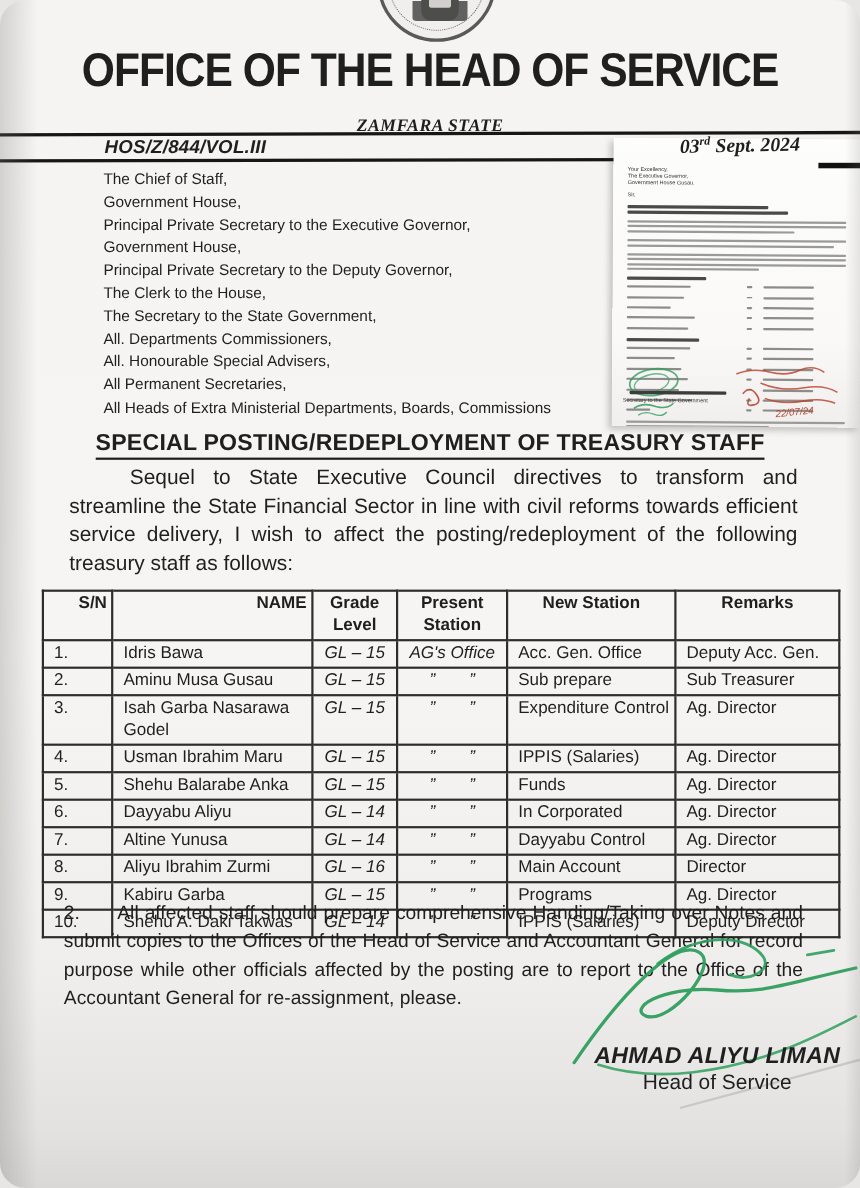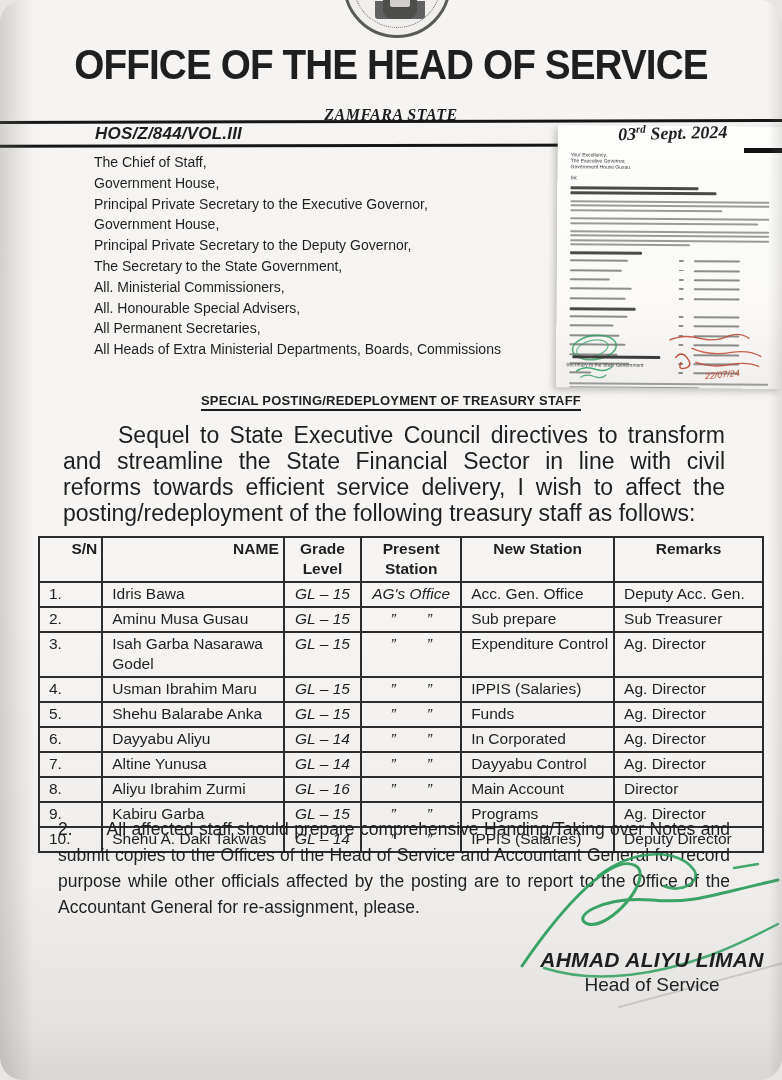--- a/index.html
+++ b/index.html
@@ -35,23 +35,23 @@
   .ref-no{position:absolute;left:95px;top:124px;font-weight:700;font-style:italic;font-size:17px;letter-spacing:.2px;}
   .date{position:absolute;left:618px;top:122px;z-index:25;font-family:"Liberation Serif",serif;
     font-weight:700;font-style:italic;font-size:18px;transform:rotate(-1.2deg);white-space:nowrap;}
   .date sup{font-size:11px;}
 
   
   .recipients{position:absolute;left:94px;top:152px;width:560px;font-size:14px;line-height:20.8px;}
 
   
   .subject-wrap{position:absolute;left:0;top:391px;width:782px;text-align:center;}
-  .subject{display:inline-block;font-weight:700;font-size:13px;letter-spacing:.2px;
+  .subject{display:inline-block;font-weight:700;font-size:21px;letter-spacing:.2px;
     border-bottom:2.5px solid #1c1c1c;padding-bottom:1px;}
-  .para1{position:absolute;left:63px;top:422px;width:662px;font-size:23px;line-height:26px;
+  .para1{position:absolute;left:63px;top:422px;width:662px;font-size:19px;line-height:26px;
     text-align:justify;text-indent:55px;}
   .para2{position:absolute;left:58px;top:816px;width:672px;font-size:17.5px;line-height:26px;text-align:justify;}
   .para2 .num-gap{display:inline-block;width:34px;}
 
   
   .ptable{position:absolute;left:38px;top:536px;border-collapse:collapse;table-layout:fixed;width:726px;
     font-size:15.5px;}
   .ptable th,.ptable td{border:2px solid #2d2d2d;vertical-align:top;line-height:20px;padding:1px 4px 2px 4px;}
   .ptable th{font-weight:700;text-align:center;height:36px;}
   .ptable th.l{text-align:right;padding-left:7px;margin-top:20px;}
@@ -107,22 +107,23 @@
   <div class="rule2b" data-name="letterhead-rule-right-segment"></div>
   <div class="ref-no" data-name="reference-number">HOS/Z/844/VOL.III</div>
   <div class="date" data-name="letter-date"><span data-name="date-day">03</span><sup data-name="date-ordinal">rd</sup><span data-name="date-rest"> Sept. 2024</span></div>
 
   <div class="recipients" data-name="recipient-list">
     <div data-name="recipient-line">The Chief of Staff,</div>
     <div data-name="recipient-line">Government House,</div>
     <div data-name="recipient-line">Principal Private Secretary to the Executive Governor,</div>
     <div data-name="recipient-line">Government House,</div>
     <div data-name="recipient-line">Principal Private Secretary to the Deputy Governor,</div>
+    <div data-name="recipient-line">The Clerk to the House,</div>
     <div data-name="recipient-line">The Secretary to the State Government,</div>
-    <div data-name="recipient-line">All. Ministerial Commissioners,</div>
+    <div data-name="recipient-line">All. Departments Commissioners,</div>
     <div data-name="recipient-line">All. Honourable Special Advisers,</div>
     <div data-name="recipient-line">All Permanent Secretaries,</div>
     <div data-name="recipient-line">All Heads of Extra Ministerial Departments, Boards, Commissions</div>
   </div>
 
   <div class="inset" data-name="attached-letter-thumbnail">
     <div class="pad" data-name="inset-content">
       <div class="in-sal" data-name="inset-salutation">
         <div data-name="inset-salutation-line">Your Excellency,</div>
         <div data-name="inset-salutation-line">The Executive Governor,</div>

